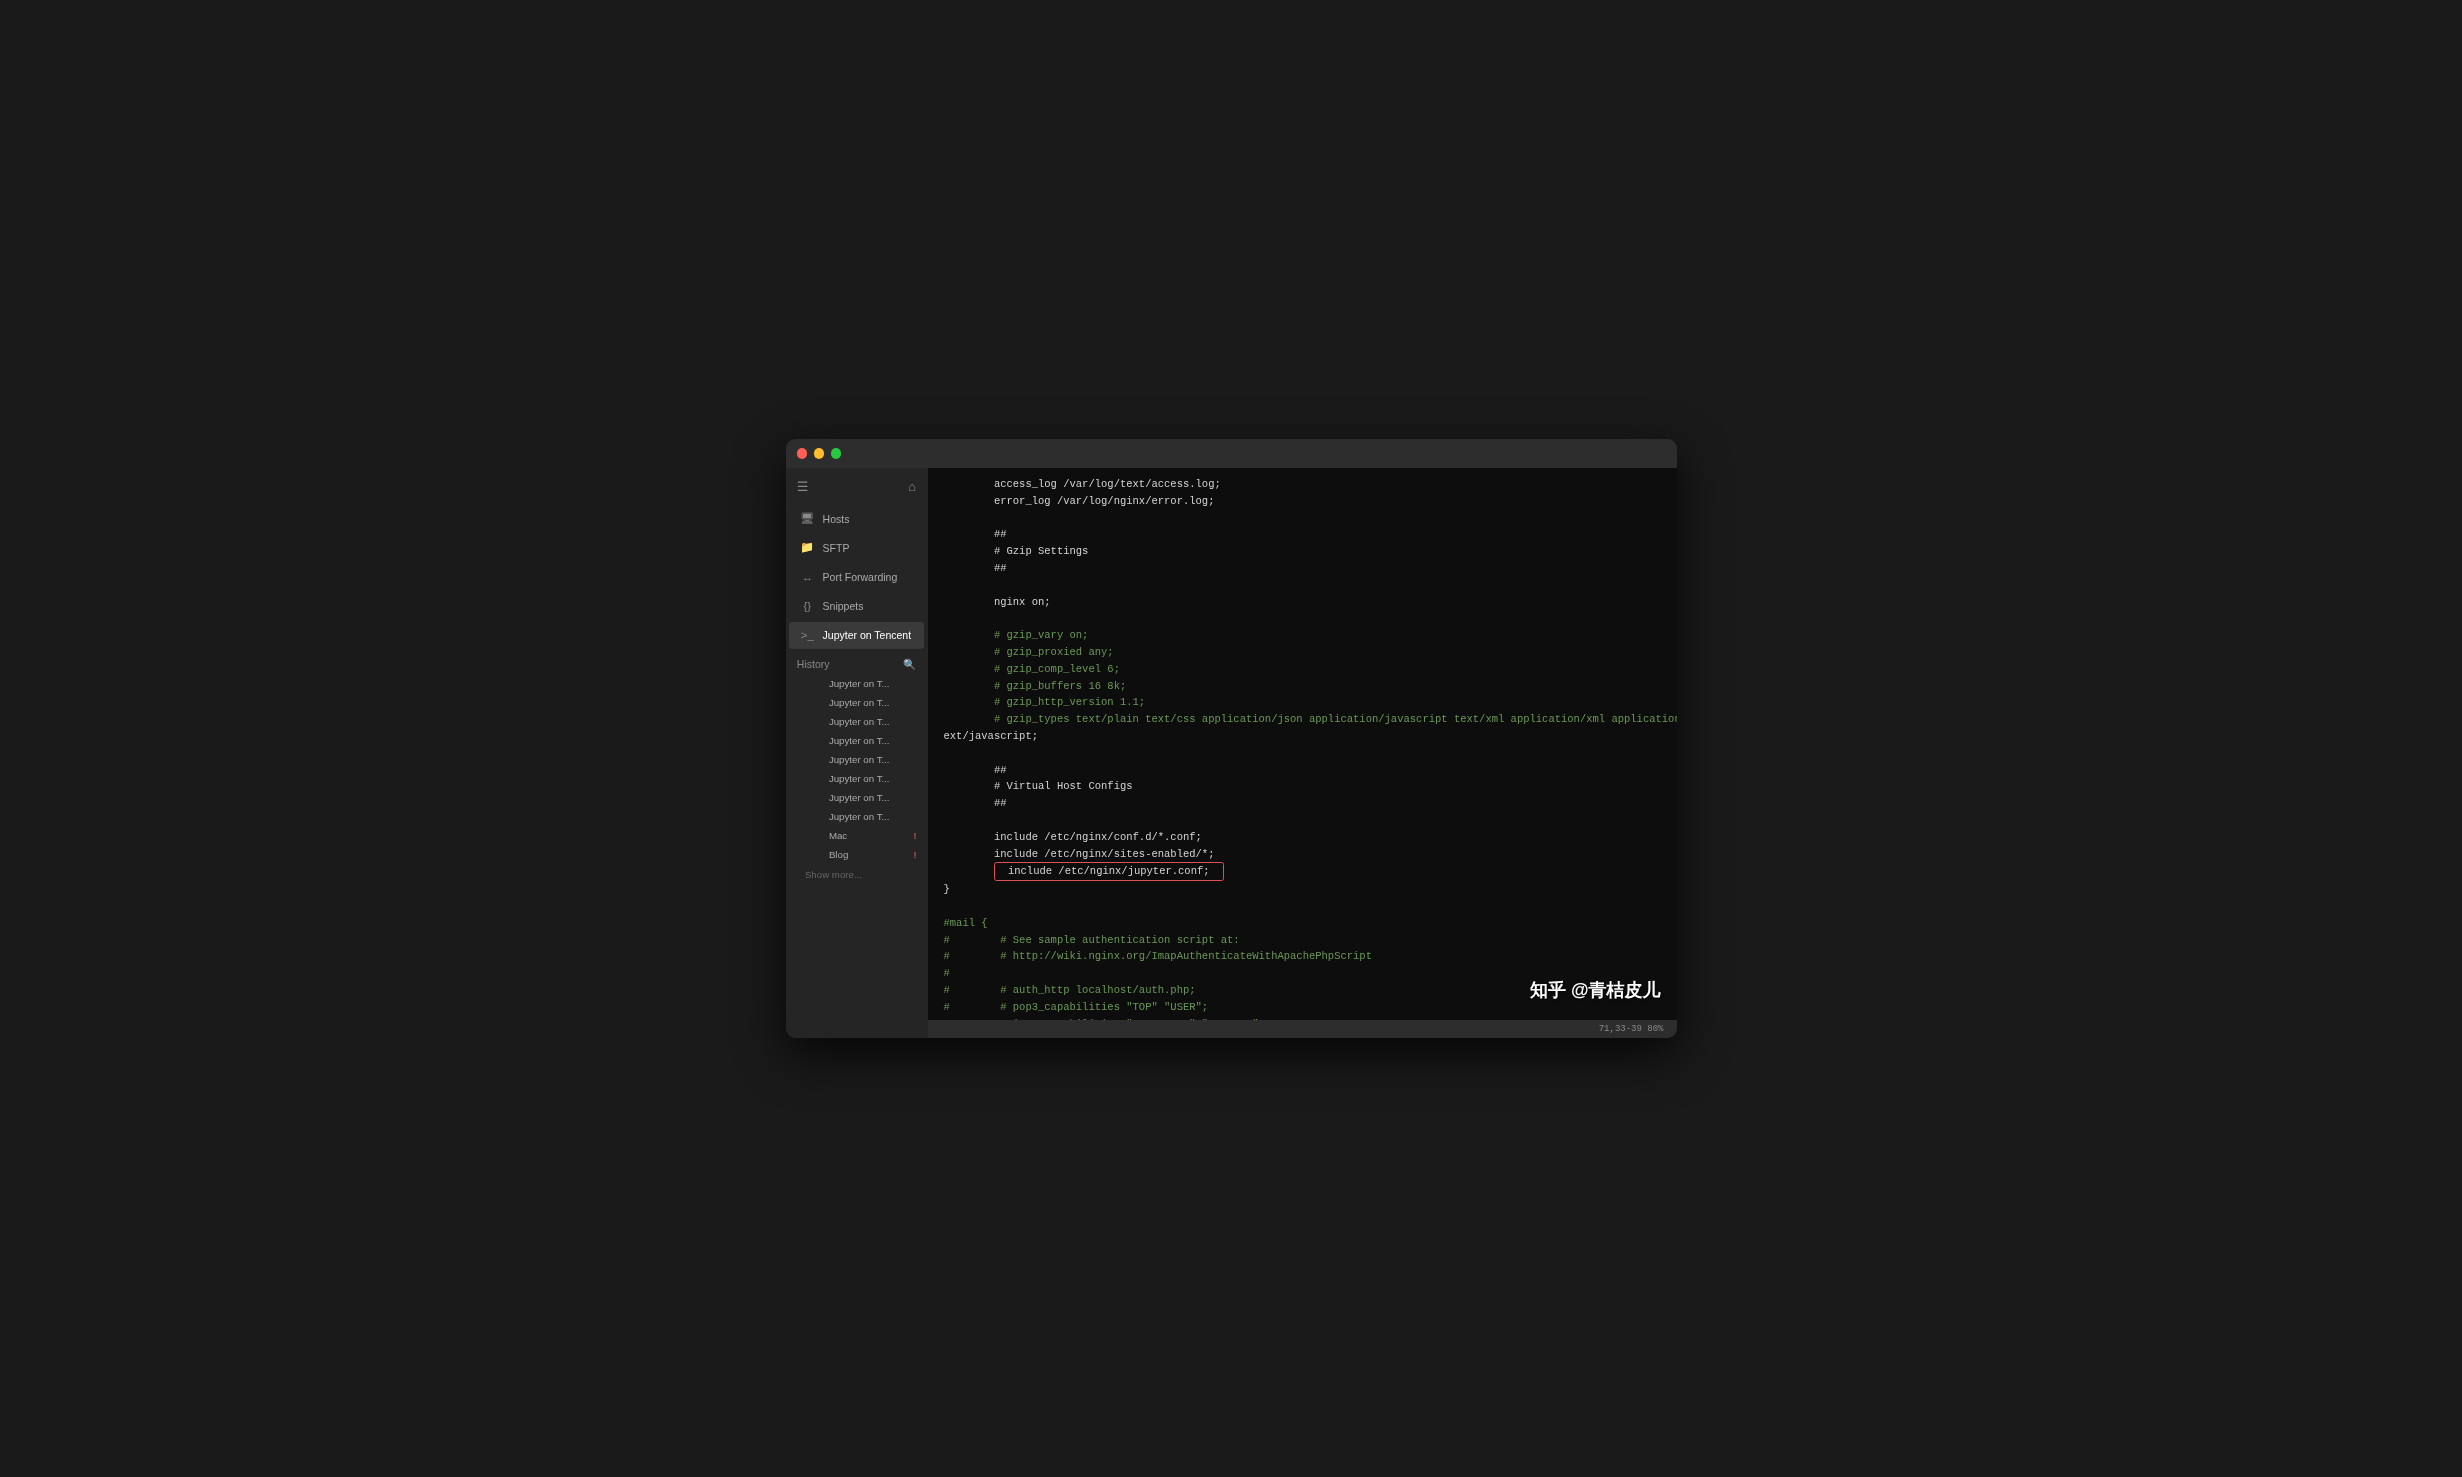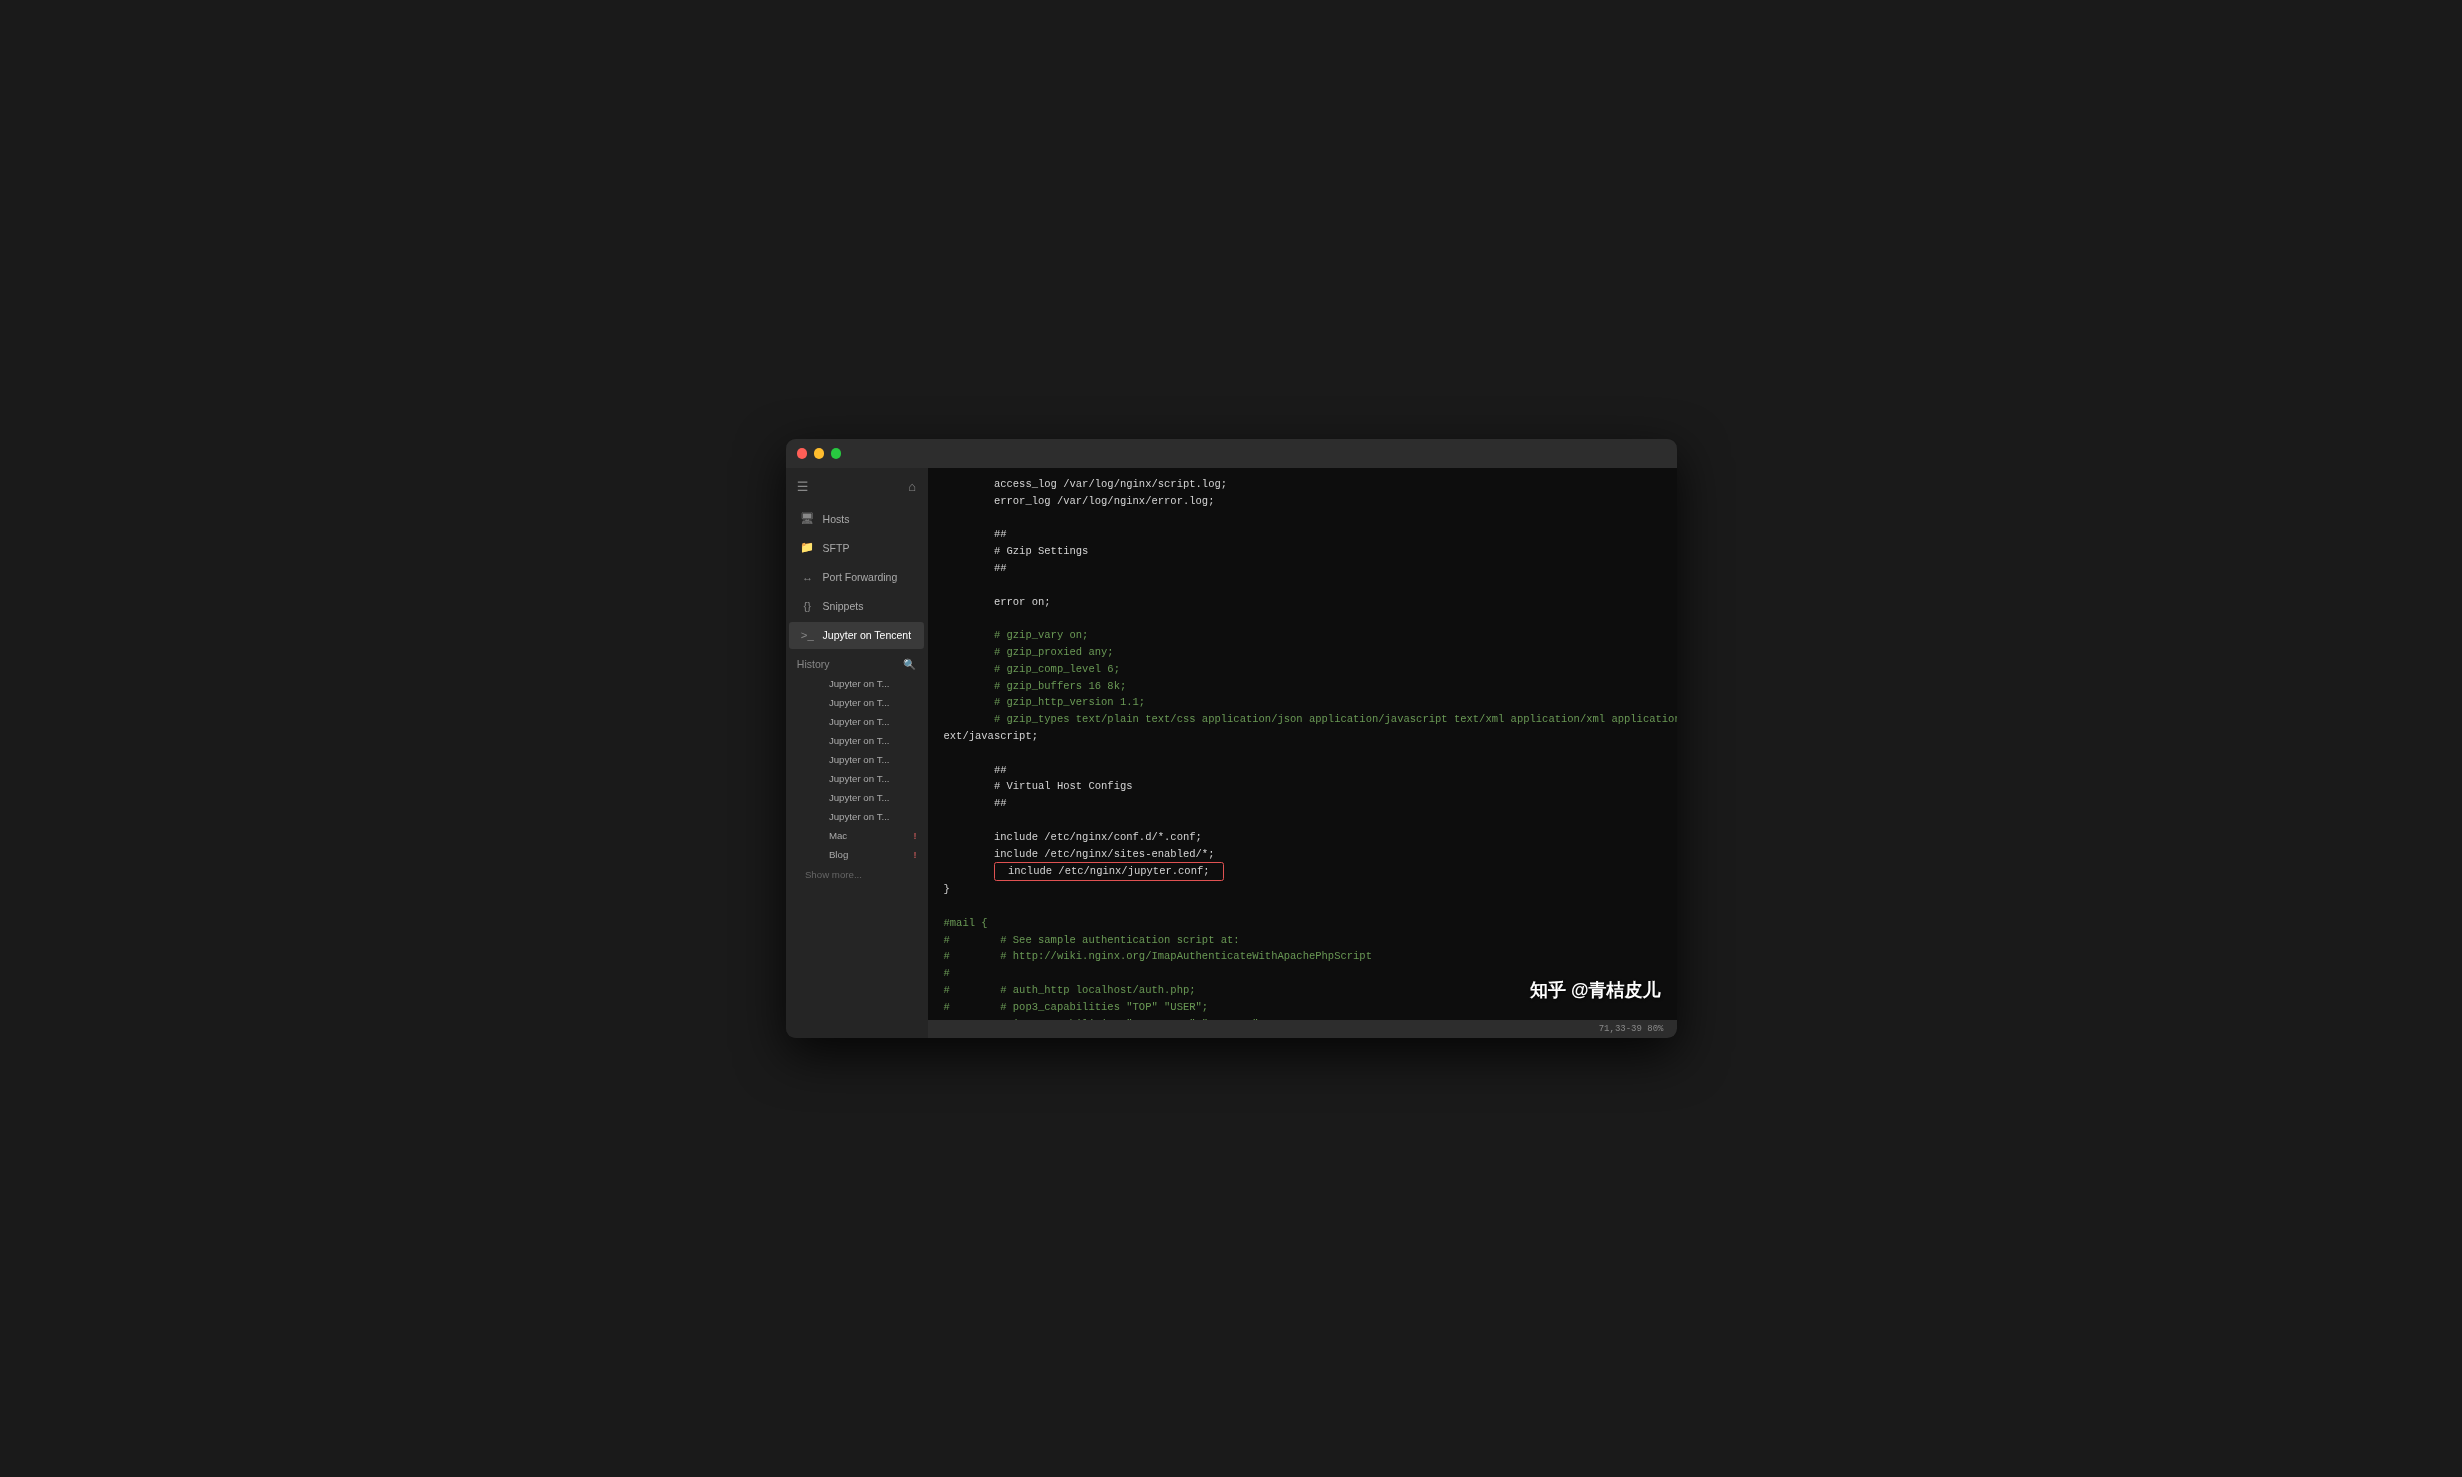--- a/index.html
+++ b/index.html
@@ -257,28 +257,28 @@
         <span>Blog</span>
         <span class="badge">!</span>
       </div>
       <div class="show-more">
         <span>Show more...</span>
       </div>
     </div>
 
     <div class="editor-area">
       <div class="code-content">
-        <span class="code-line">        access_log /var/log/nginx/script.log;</span>
+        <span class="code-line">        access_log /var/log/text/access.log;</span>
         <span class="code-line">        error_log /var/log/nginx/error.log;</span>
         <span class="code-line"> </span>
         <span class="code-line">        ##</span>
         <span class="code-line">        # Gzip Settings</span>
         <span class="code-line">        ##</span>
         <span class="code-line"> </span>
-        <span class="code-line">        error on;</span>
+        <span class="code-line">        nginx on;</span>
         <span class="code-line"> </span>
         <span class="code-line comment">        # gzip_vary on;</span>
         <span class="code-line comment">        # gzip_proxied any;</span>
         <span class="code-line comment">        # gzip_comp_level 6;</span>
         <span class="code-line comment">        # gzip_buffers 16 8k;</span>
         <span class="code-line comment">        # gzip_http_version 1.1;</span>
         <span class="code-line comment">        # gzip_types text/plain text/css application/json application/javascript text/xml application/xml application/xml+rss t</span>
         <span class="code-line">ext/javascript;</span>
         <span class="code-line"> </span>
         <span class="code-line">        ##</span>

